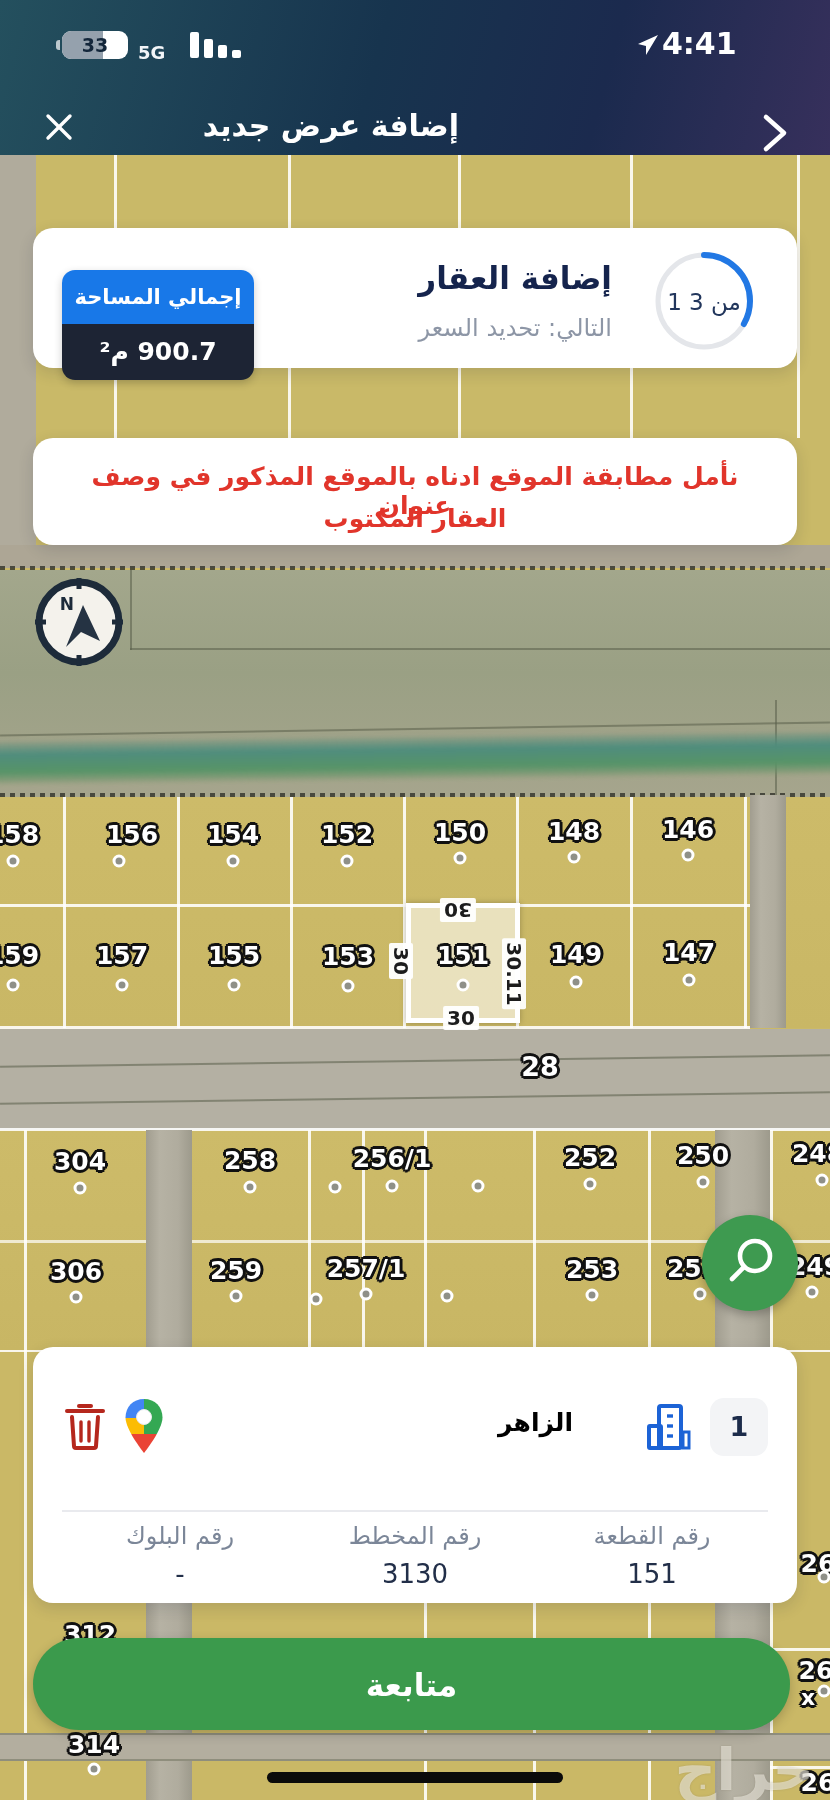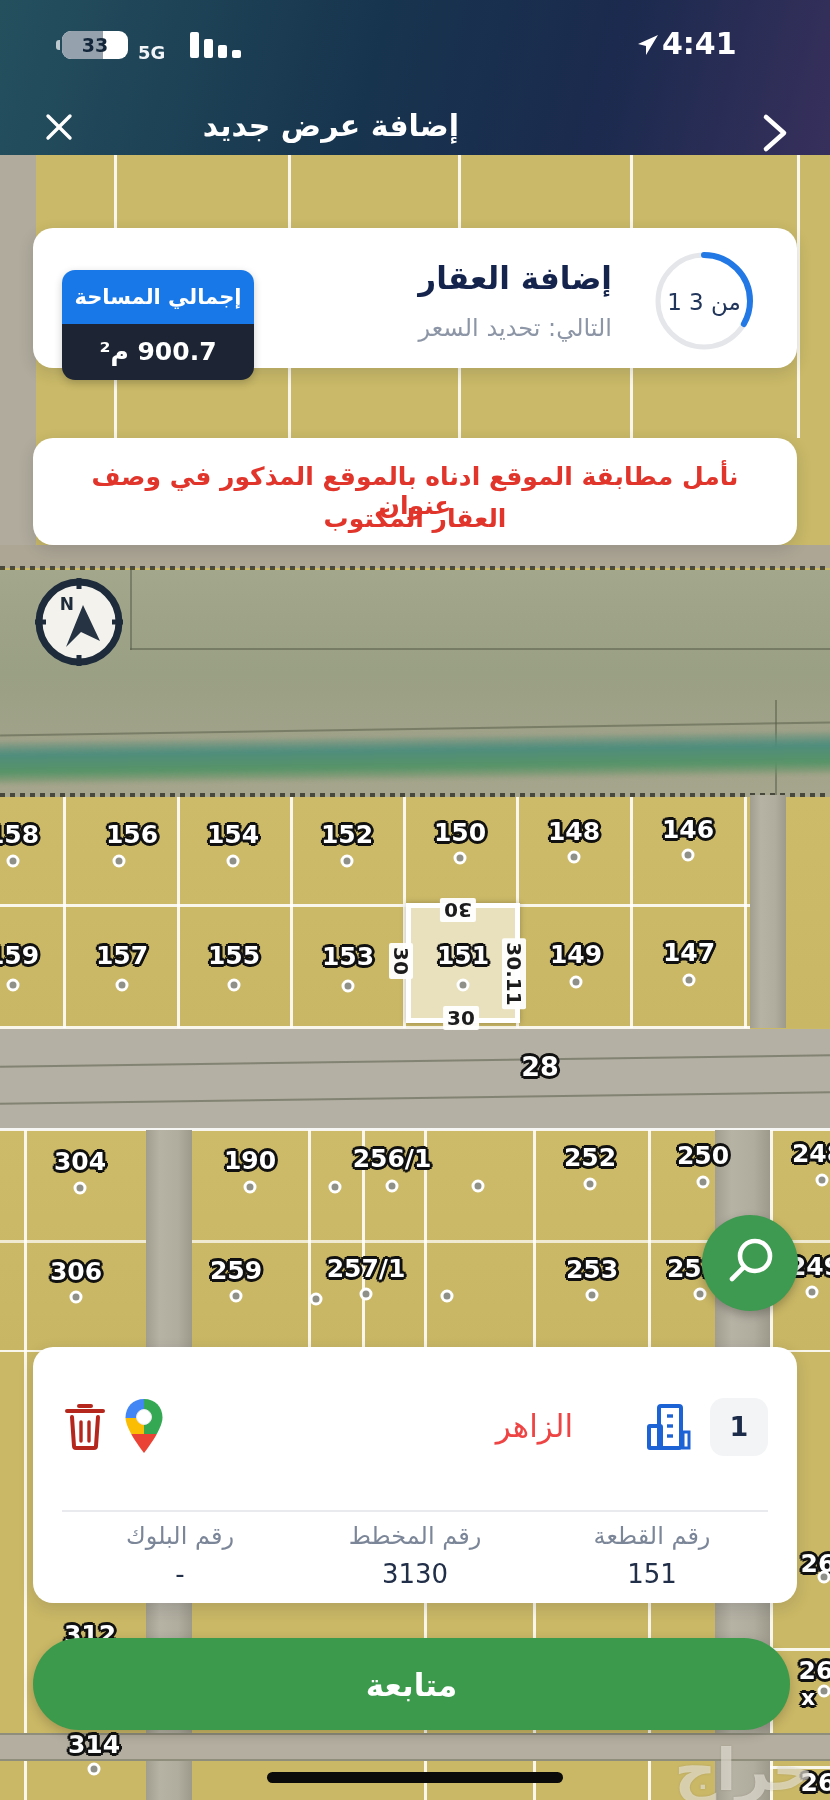--- a/index.html
+++ b/index.html
@@ -46,21 +46,21 @@
   #pc-title{font-size:31px;font-weight:bold;color:#15244d;white-space:nowrap;}
   #pc-sub{font-size:24px;color:#8d96a6;white-space:nowrap;}
   #pc-progress-text{font-size:23px;color:#22365c;direction:ltr;unicode-bidi:isolate;}
   #area-badge{left:62px;top:270px;width:192px;z-index:12;border-radius:13px;overflow:hidden;box-shadow:0 3px 8px rgba(0,0,0,.2);}
   #area-badge-top{height:54px;line-height:54px;text-align:center;color:#fff;font-size:21px;font-weight:bold;}
   #area-badge-bottom{height:56px;line-height:56px;text-align:center;color:#fff;font-size:25px;font-weight:bold;}
   .warn-line{position:absolute;width:700px;left:65px;text-align:center;color:#e1352b;font-size:25px;font-weight:600;}
   
   #loc-badge{left:710px;top:1398px;width:58px;height:58px;background:#f3f4f6;border-radius:14px;
      text-align:center;line-height:58px;font-size:27px;font-weight:bold;color:#1c2b4a;}
-  #loc-name{font-size:31px;font-weight:normal;color:#ef4444;white-space:nowrap;}
+  #loc-name{font-size:25px;font-weight:bold;color:#000000;white-space:nowrap;}
   #loc-divider{left:62px;top:1510px;width:706px;height:2px;background:#e9eaee;}
   .fld-label{position:absolute;transform:translateX(-50%);font-size:24px;color:#7b8698;white-space:nowrap;}
   .fld-value{position:absolute;transform:translateX(-50%);font-size:26px;color:#222f49;white-space:nowrap;}
   
   #search-fab{left:702px;top:1215px;width:96px;height:96px;border-radius:50%;background:#3e9a50;
      box-shadow:0 4px 10px rgba(0,0,0,.25);z-index:8;cursor:pointer;}
   #continue-btn{left:33px;top:1638px;width:757px;height:92px;border-radius:46px;background:#3b9a4c;z-index:9;
      color:#fff;font-size:31px;font-weight:bold;text-align:center;line-height:92px;cursor:pointer;
      box-shadow:0 4px 12px rgba(0,0,0,.2);font-family:"DejaVu Sans",sans-serif;border:none;}
   #watermark{right:16px;top:1736px;font-size:58px;font-weight:bold;color:rgba(248,245,236,.55);z-index:7;
@@ -178,21 +178,21 @@
         <div class="plabel" style="left: 234px; top: 955px;">155</div>
         <div class="pdot" style="left: 234px; top: 985px;"></div>
         <div class="plabel" style="left: 348px; top: 956px;">153</div>
         <div class="pdot" style="left: 348px; top: 986px;"></div>
         <div class="plabel" style="left: 576px; top: 954px;">149</div>
         <div class="pdot" style="left: 576px; top: 982px;"></div>
         <div class="plabel" style="left: 689px; top: 952px;">147</div>
         <div class="pdot" style="left: 689px; top: 980px;"></div>
         <div class="plabel" style="left: 80px; top: 1161px;">304</div>
         <div class="pdot" style="left: 80px; top: 1188px;"></div>
-        <div class="plabel" style="left: 250px; top: 1160px;">190</div>
+        <div class="plabel" style="left: 250px; top: 1160px;">258</div>
         <div class="pdot" style="left: 250px; top: 1187px;"></div>
         <div class="plabel" style="left: 392px; top: 1158px;">256/1</div>
         <div class="pdot" style="left: 392px; top: 1186px;"></div>
         <div class="plabel" style="left: 590px; top: 1157px;">252</div>
         <div class="pdot" style="left: 590px; top: 1184px;"></div>
         <div class="plabel" style="left: 703px; top: 1155px;">250</div>
         <div class="pdot" style="left: 703px; top: 1182px;"></div>
         <div class="plabel" style="left: 818px; top: 1153px;">248</div>
         <div class="pdot" style="left: 822px; top: 1180px;"></div>
         <div class="plabel" style="left: 76px; top: 1271px;">306</div>

